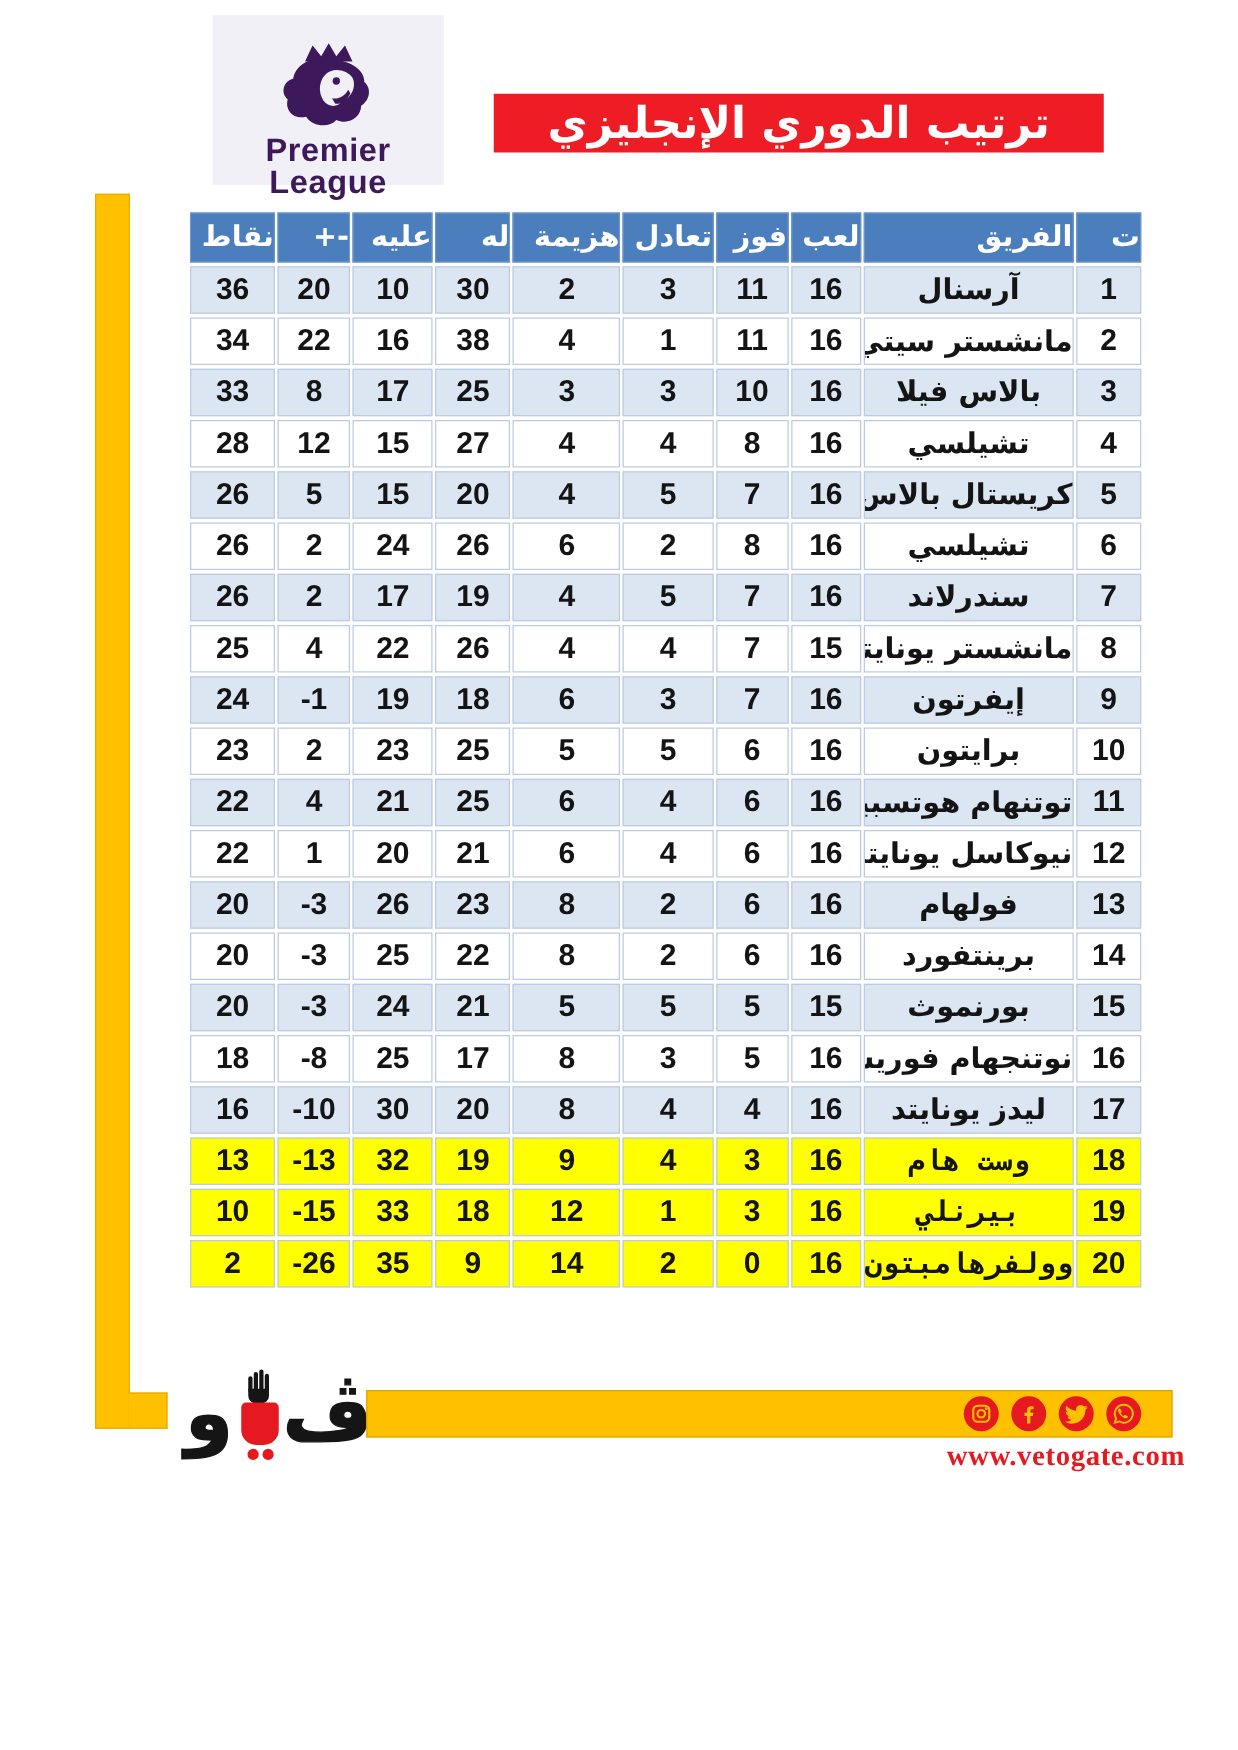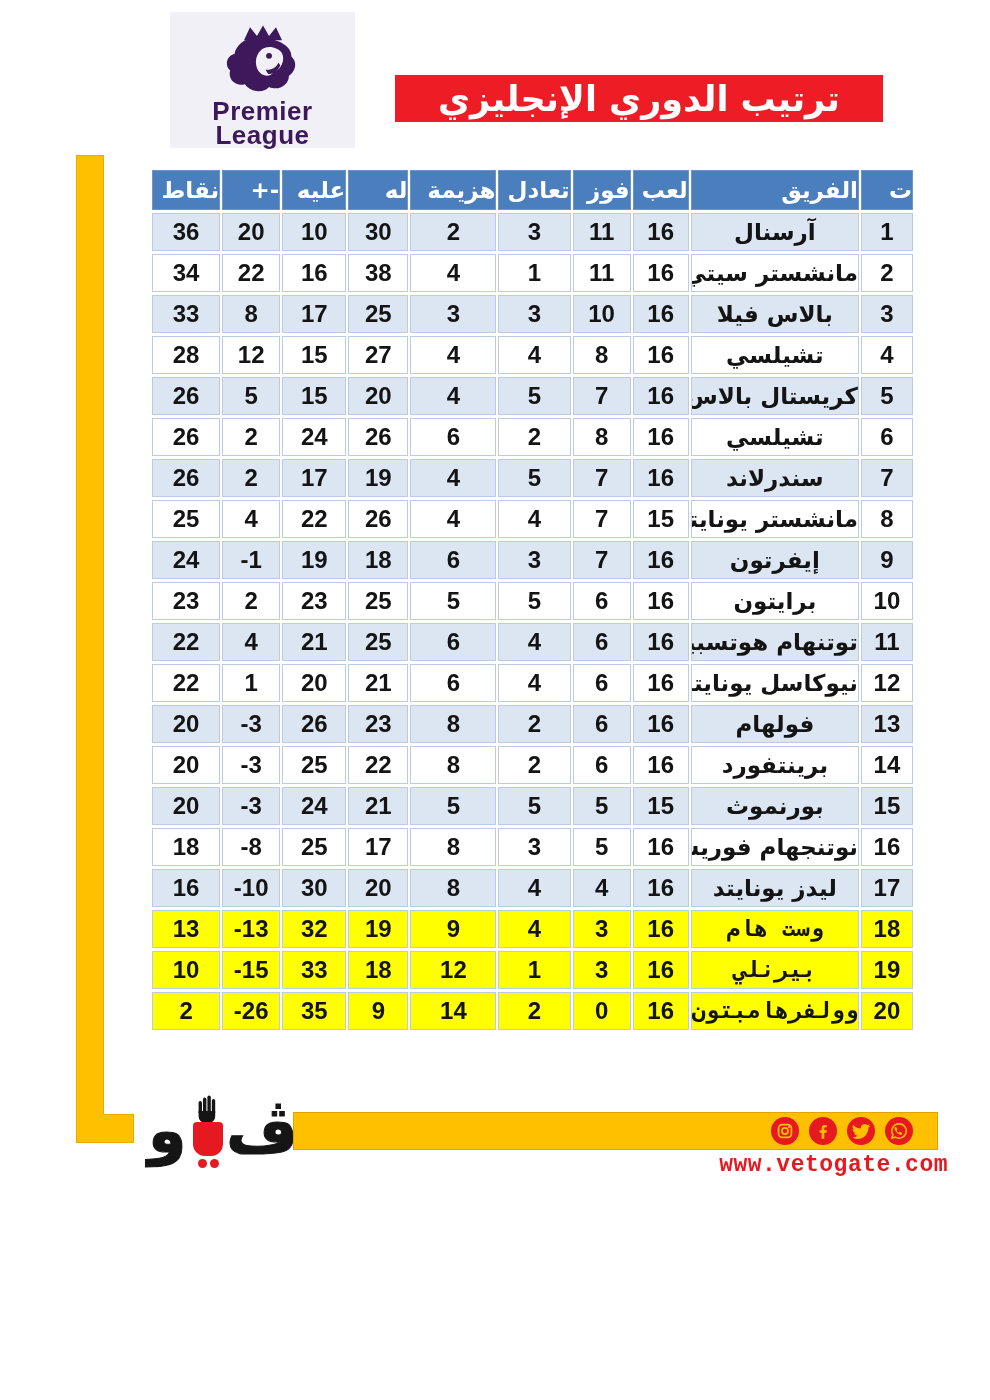--- a/index.html
+++ b/index.html
@@ -3,21 +3,21 @@
 <meta charset="utf-8">
 <style>
   * { margin:0; padding:0; box-sizing:border-box; }
   html,body { width:990px; height:1400px; background:#ffffff; position:relative;
               font-family:"DejaVu Sans","Liberation Sans",sans-serif; }
 
   
   .pl-logo-box{
     position:absolute; left:170px; top:12px; width:185px; height:136px;
     background:#f1f0f6; display:flex; flex-direction:column; align-items:center;
-    justify-content:flex-end; padding-top:4px;
+    justify-content:flex-start; padding-top:20px;
   }
   .pl-logo-box svg{ display:block; }
   .pl-wordmark{ color:#3d195b; font-weight:bold; font-size:26px; line-height:0.95;
     text-align:center; font-family:"Liberation Sans","DejaVu Sans",sans-serif; letter-spacing:0.5px;}
 
   
   .title-banner{
     position:absolute; left:395px; top:75px; width:488px; height:47px;
     background:#ee1c25; color:#ffffff; font-weight:bold; font-size:35px;
     display:flex; align-items:center; justify-content:center; direction:rtl;
@@ -82,21 +82,21 @@
     background:#ffc000; border:1px solid #dfa400;
     display:flex; align-items:center; justify-content:flex-end; padding-right:24px; gap:10px;
   }
   .soc{
     width:28px; height:28px; border-radius:50%; background:#e5191f;
     display:flex; align-items:center; justify-content:center;
   }
   .soc svg{ display:block; }
   .website{
     position:absolute; right:42px; top:1152px; color:#e5191f; font-weight:bold;
-    font-size:23px; font-family:Liberation Mono, monospace;
+    font-size:23px; font-family:Liberation Serif, serif;
     letter-spacing:0.5px;
     margin-left:39px;
   }
 </style>
 </head>
 <body>
 
 <div class="pl-logo-box">
   <span>
     <svg width="104" height="76" viewBox="0 0 120 88">

